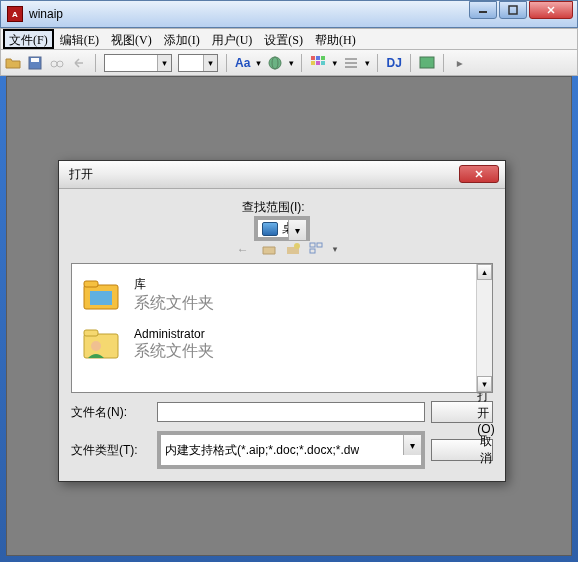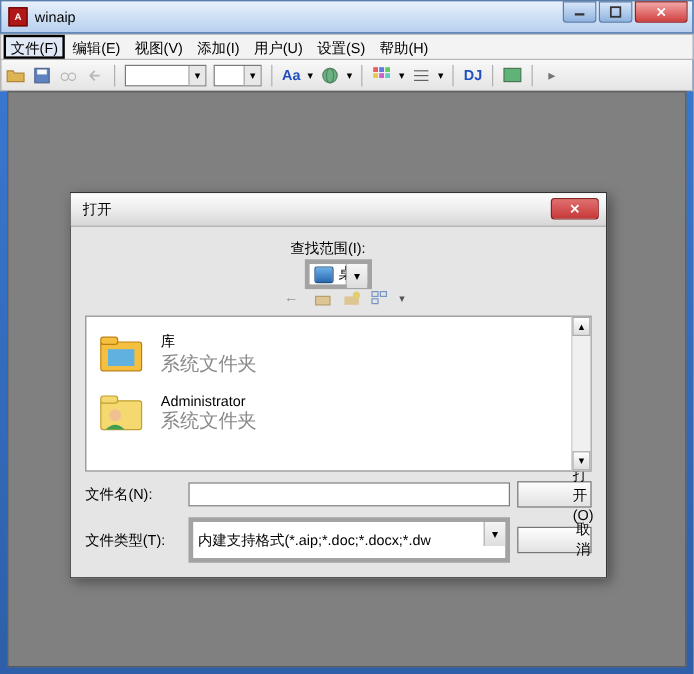--- a/index.html
+++ b/index.html
@@ -9,21 +9,21 @@
 .window { position: absolute; top: 0; left: 0; width: 578px; height: 562px; }
 .titlebar { height: 28px; background: linear-gradient(to bottom, #e8f1fb, #cfe0f5, #b8d0ef); display: flex; align-items: center; padding-left: 6px; border: 1px solid #5a7da8; position: relative; }
 .titlebar .app-icon { width: 16px; height: 16px; background: #b01818; border: 1px solid #600; margin-right: 6px; display:flex;align-items:center;justify-content:center;font-size:8px;color:white;font-weight:bold;}
 .titlebar .title { font-size: 12px; color: #000; text-align: center; }
 .win-btns { position: absolute; right: 4px; top: 0; display: flex; gap: 2px; }
 .win-btn { width: 28px; height: 18px; background: linear-gradient(to bottom,#d7e6fa,#8fb3e0); border: 1px solid #5a7da8; border-radius: 0 0 3px 3px; display:flex;align-items:center;justify-content:center; }
 .win-btn.close { background: linear-gradient(to bottom,#f3a6a6,#d04040); border-color:#9a2020; width: 44px; }
 .win-btn svg { width: 10px; height: 10px; }
 
 .menubar { height: 22px; background: #f3f3f3; border: 1px solid #b6b6b6; display: flex; font-size: 12px; padding-left: 2px; }
-.menu-item { padding: 3px 6px; cursor: default; }
+.menu-item { padding: 3px 6px; cursor: default; font-family: Liberation Serif, serif; }
 .menu-item.active { border: 2px solid #000; padding: 1px 4px; background: #e0e9f5; }
 
 .toolbar { height: 26px; background: linear-gradient(to bottom,#f8f8f8,#e5e5e5); border: 1px solid #b6b6b6; border-top: none; display:flex; align-items:center; padding: 0 4px; gap: 6px; font-size: 12px; }
 .tb-sep { width: 1px; height: 18px; background: #b0b0b0; margin: 0 2px; }
 .tb-icon { width: 16px; height: 16px; display:flex;align-items:center;justify-content:center; opacity:0.75; }
 .tb-combo { height: 18px; border: 1px solid #7a7a7a; background: #fff; width: 68px; display:flex;align-items:center;justify-content:flex-end; }
 .tb-combo .cb-arrow { width:14px; height:16px; background:#e8e8e8; border-left:1px solid #aaa; display:flex;align-items:center;justify-content:center; font-size:9px; }
 
 .client { position: absolute; top: 76px; left: 6px; right: 6px; bottom: 6px; background: #808080; border: 1px solid #5a5a5a; }
 

